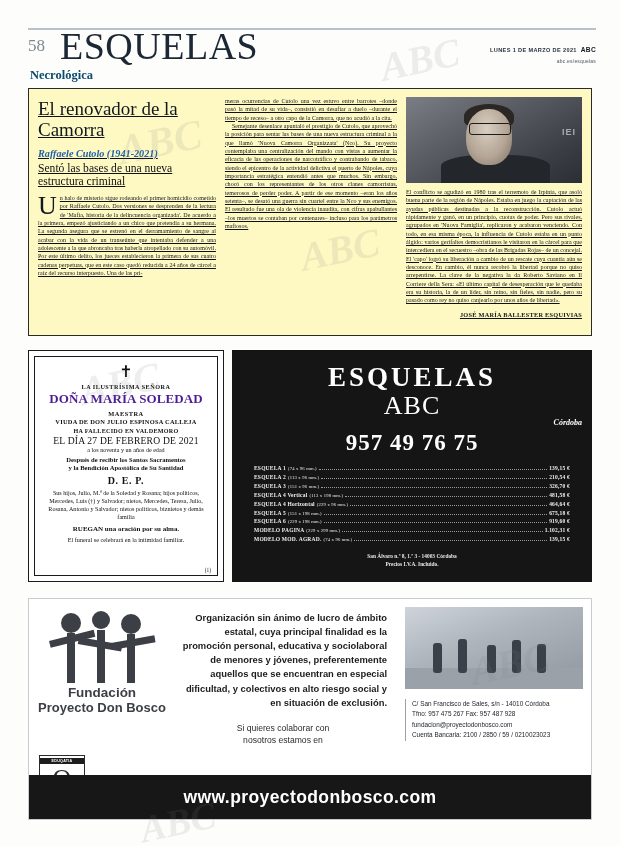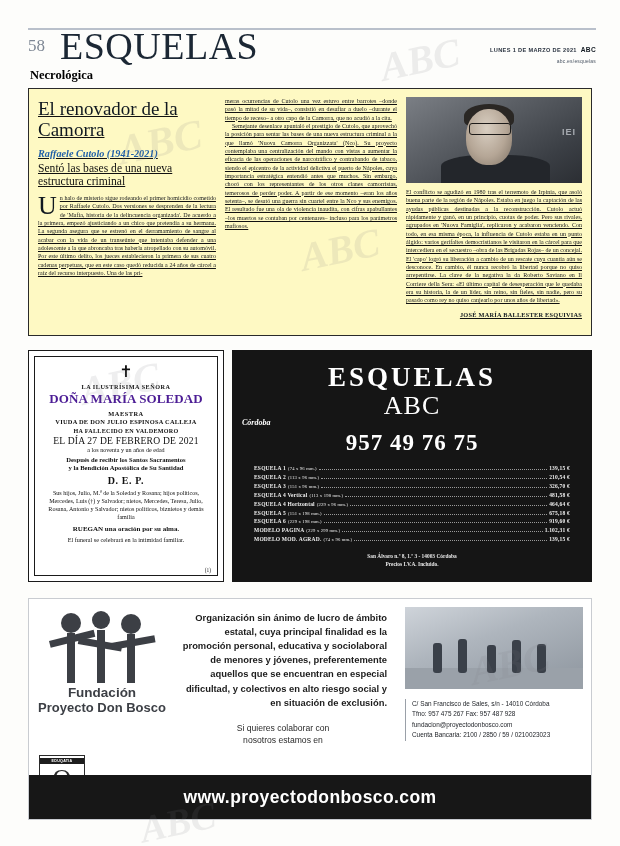--- a/index.html
+++ b/index.html
@@ -22,21 +22,21 @@
   .mast-rule{position:absolute;left:0;right:0;top:0;height:2px;background:#b9c0cb;}
   .folio{position:absolute;left:0;top:8px;font-size:17px;color:#7e8794;font-family:"Liberation Serif",serif;}
   .mast-title{position:absolute;left:32px;top:-4px;font-size:38px;letter-spacing:.5px;
               color:#1b2734;font-family:"Liberation Serif",serif;font-weight:400;}
   .mast-right{position:absolute;right:0;top:8px;text-align:right;line-height:1.35;}
   .mast-date{font-size:5.6px;letter-spacing:.35px;color:#2a3340;font-weight:700;font-family:"Liberation Sans",sans-serif;}
   .mast-abc{font-size:6.6px;font-weight:700;color:#101820;font-family:"Liberation Sans",sans-serif;letter-spacing:.3px;}
   .mast-url{font-size:5px;color:#4a5563;font-family:"Liberation Sans",sans-serif;letter-spacing:.2px;}
 
   .section-label{position:absolute;left:30px;top:68px;font-size:12.5px;font-weight:700;
-                 color:#000000;font-family:"Liberation Serif",serif;}
+                 color:#0c4a6e;font-family:"Liberation Serif",serif;}
 
   
   .article{position:absolute;left:28px;top:88px;width:564px;height:248px;
            border:1px solid #2a2a2a;box-sizing:border-box;background:#fef9c3;padding:8px 9px 6px 9px;text-decoration:underline;}
   .art-cols{display:flex;height:100%;gap:9px;}
   .col{box-sizing:border-box;}
   .col1{width:182px;}
   .col2{width:176px;}
   .col3{width:180px;position:relative;}
 
@@ -80,21 +80,21 @@
   .e-ruegan{font-size:7px;font-weight:700;margin-bottom:3px;}
   .e-funeral{font-size:6.2px;margin-bottom:2px;}
   .e-ref{position:absolute;right:6px;bottom:2px;font-size:5.4px;color:#222;}
 
   
   .abcad{position:absolute;left:232px;top:350px;width:360px;height:232px;
          background:#151515;color:#fff;box-sizing:border-box;padding:8px 10px;
          font-family:"Liberation Serif",serif;overflow:hidden;}
   .abcad-title{text-align:center;font-size:27px;letter-spacing:3px;font-weight:700;margin-top:4px;color:#fff;}
   .abcad-abc{text-align:center;font-size:26px;letter-spacing:1px;margin-top:-2px;color:#fff;}
-  .abcad-city{text-align:left;font-size:8px;font-style:italic;font-weight:700;margin-top:-3px;color:#fff;}
+  .abcad-city{text-align:right;font-size:8px;font-style:italic;font-weight:700;margin-top:-3px;color:#fff;}
   .abcad-phone{text-align:center;font-size:23px;font-weight:700;letter-spacing:1px;margin:3px 0 8px 0;color:#fff;}
   .price-list{margin:0 12px;}
   .price-row{display:flex;align-items:baseline;font-size:5.5px;font-weight:700;line-height:1.62;
              letter-spacing:.2px;color:#efefef;font-family:"Liberation Serif",serif;}
   .price-name{white-space:nowrap;}
   .price-dim{font-size:4.6px;font-weight:400;margin-left:2px;white-space:nowrap;}
   .price-dots{flex:1;border-bottom:1px dotted #9a9a9a;margin:0 2px 1.5px 2px;height:0;}
   .price-val{white-space:nowrap;}
   .abcad-addr{text-align:center;font-size:5.4px;font-weight:700;margin-top:8px;line-height:1.5;color:#e8e8e8;}
 

